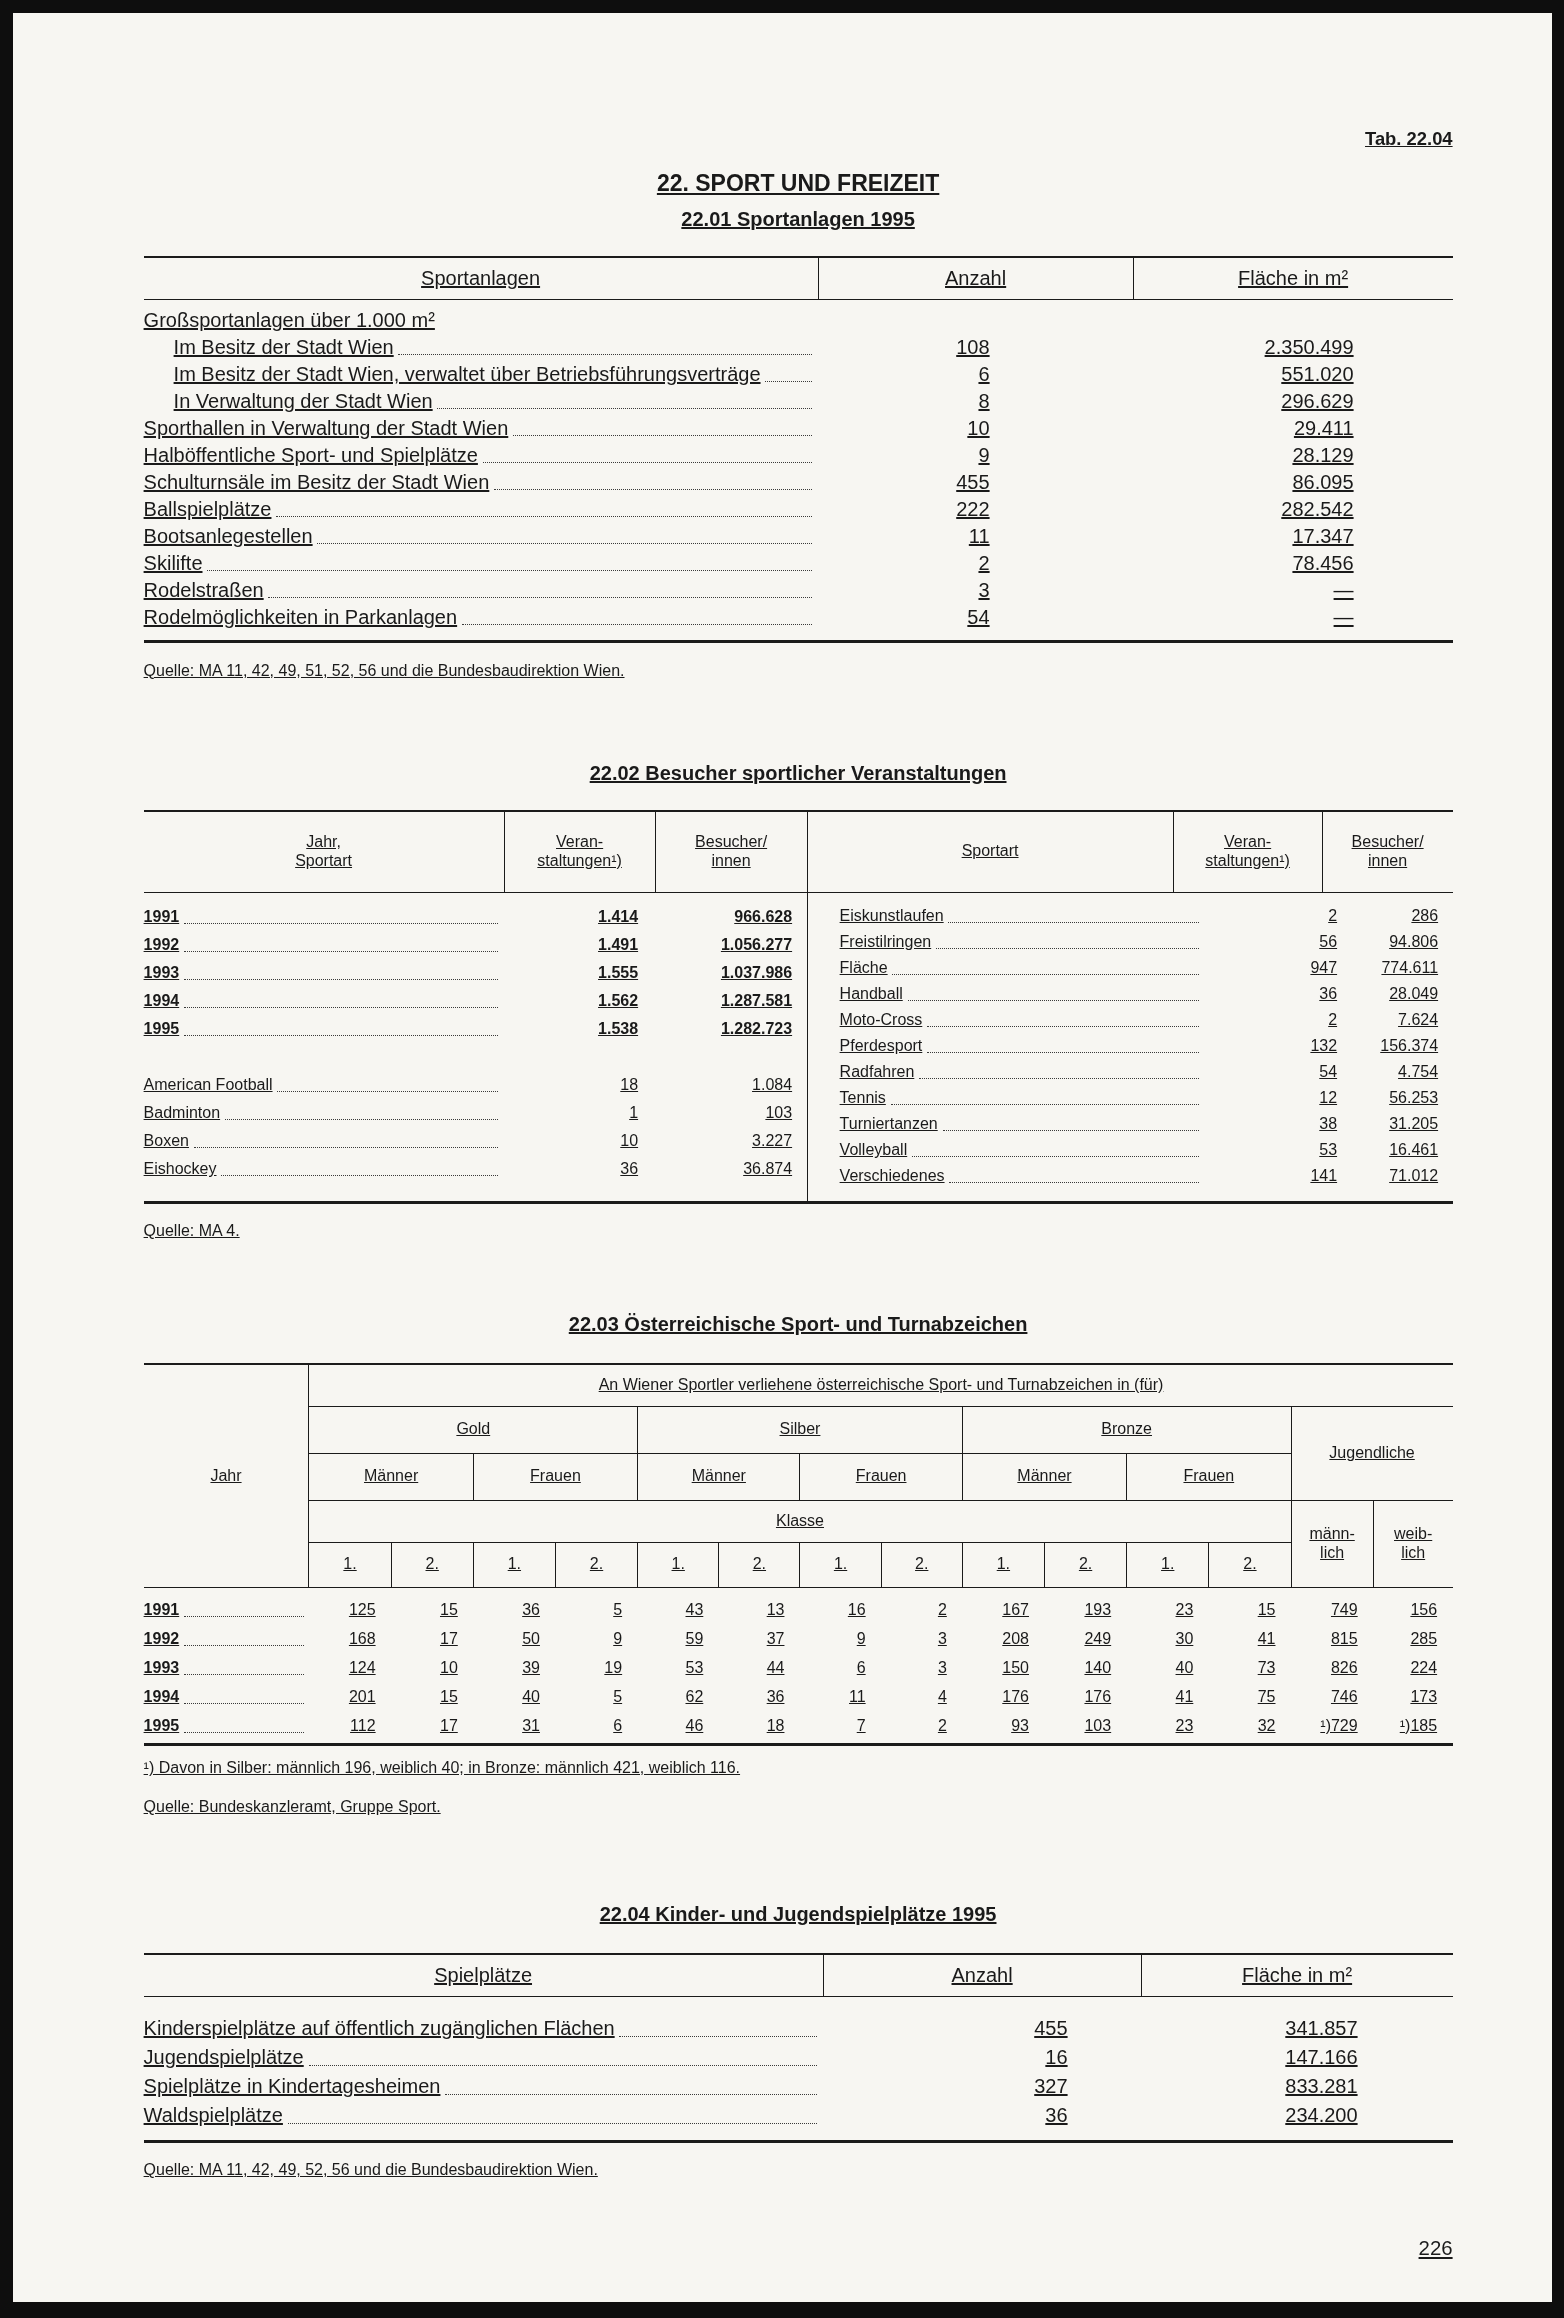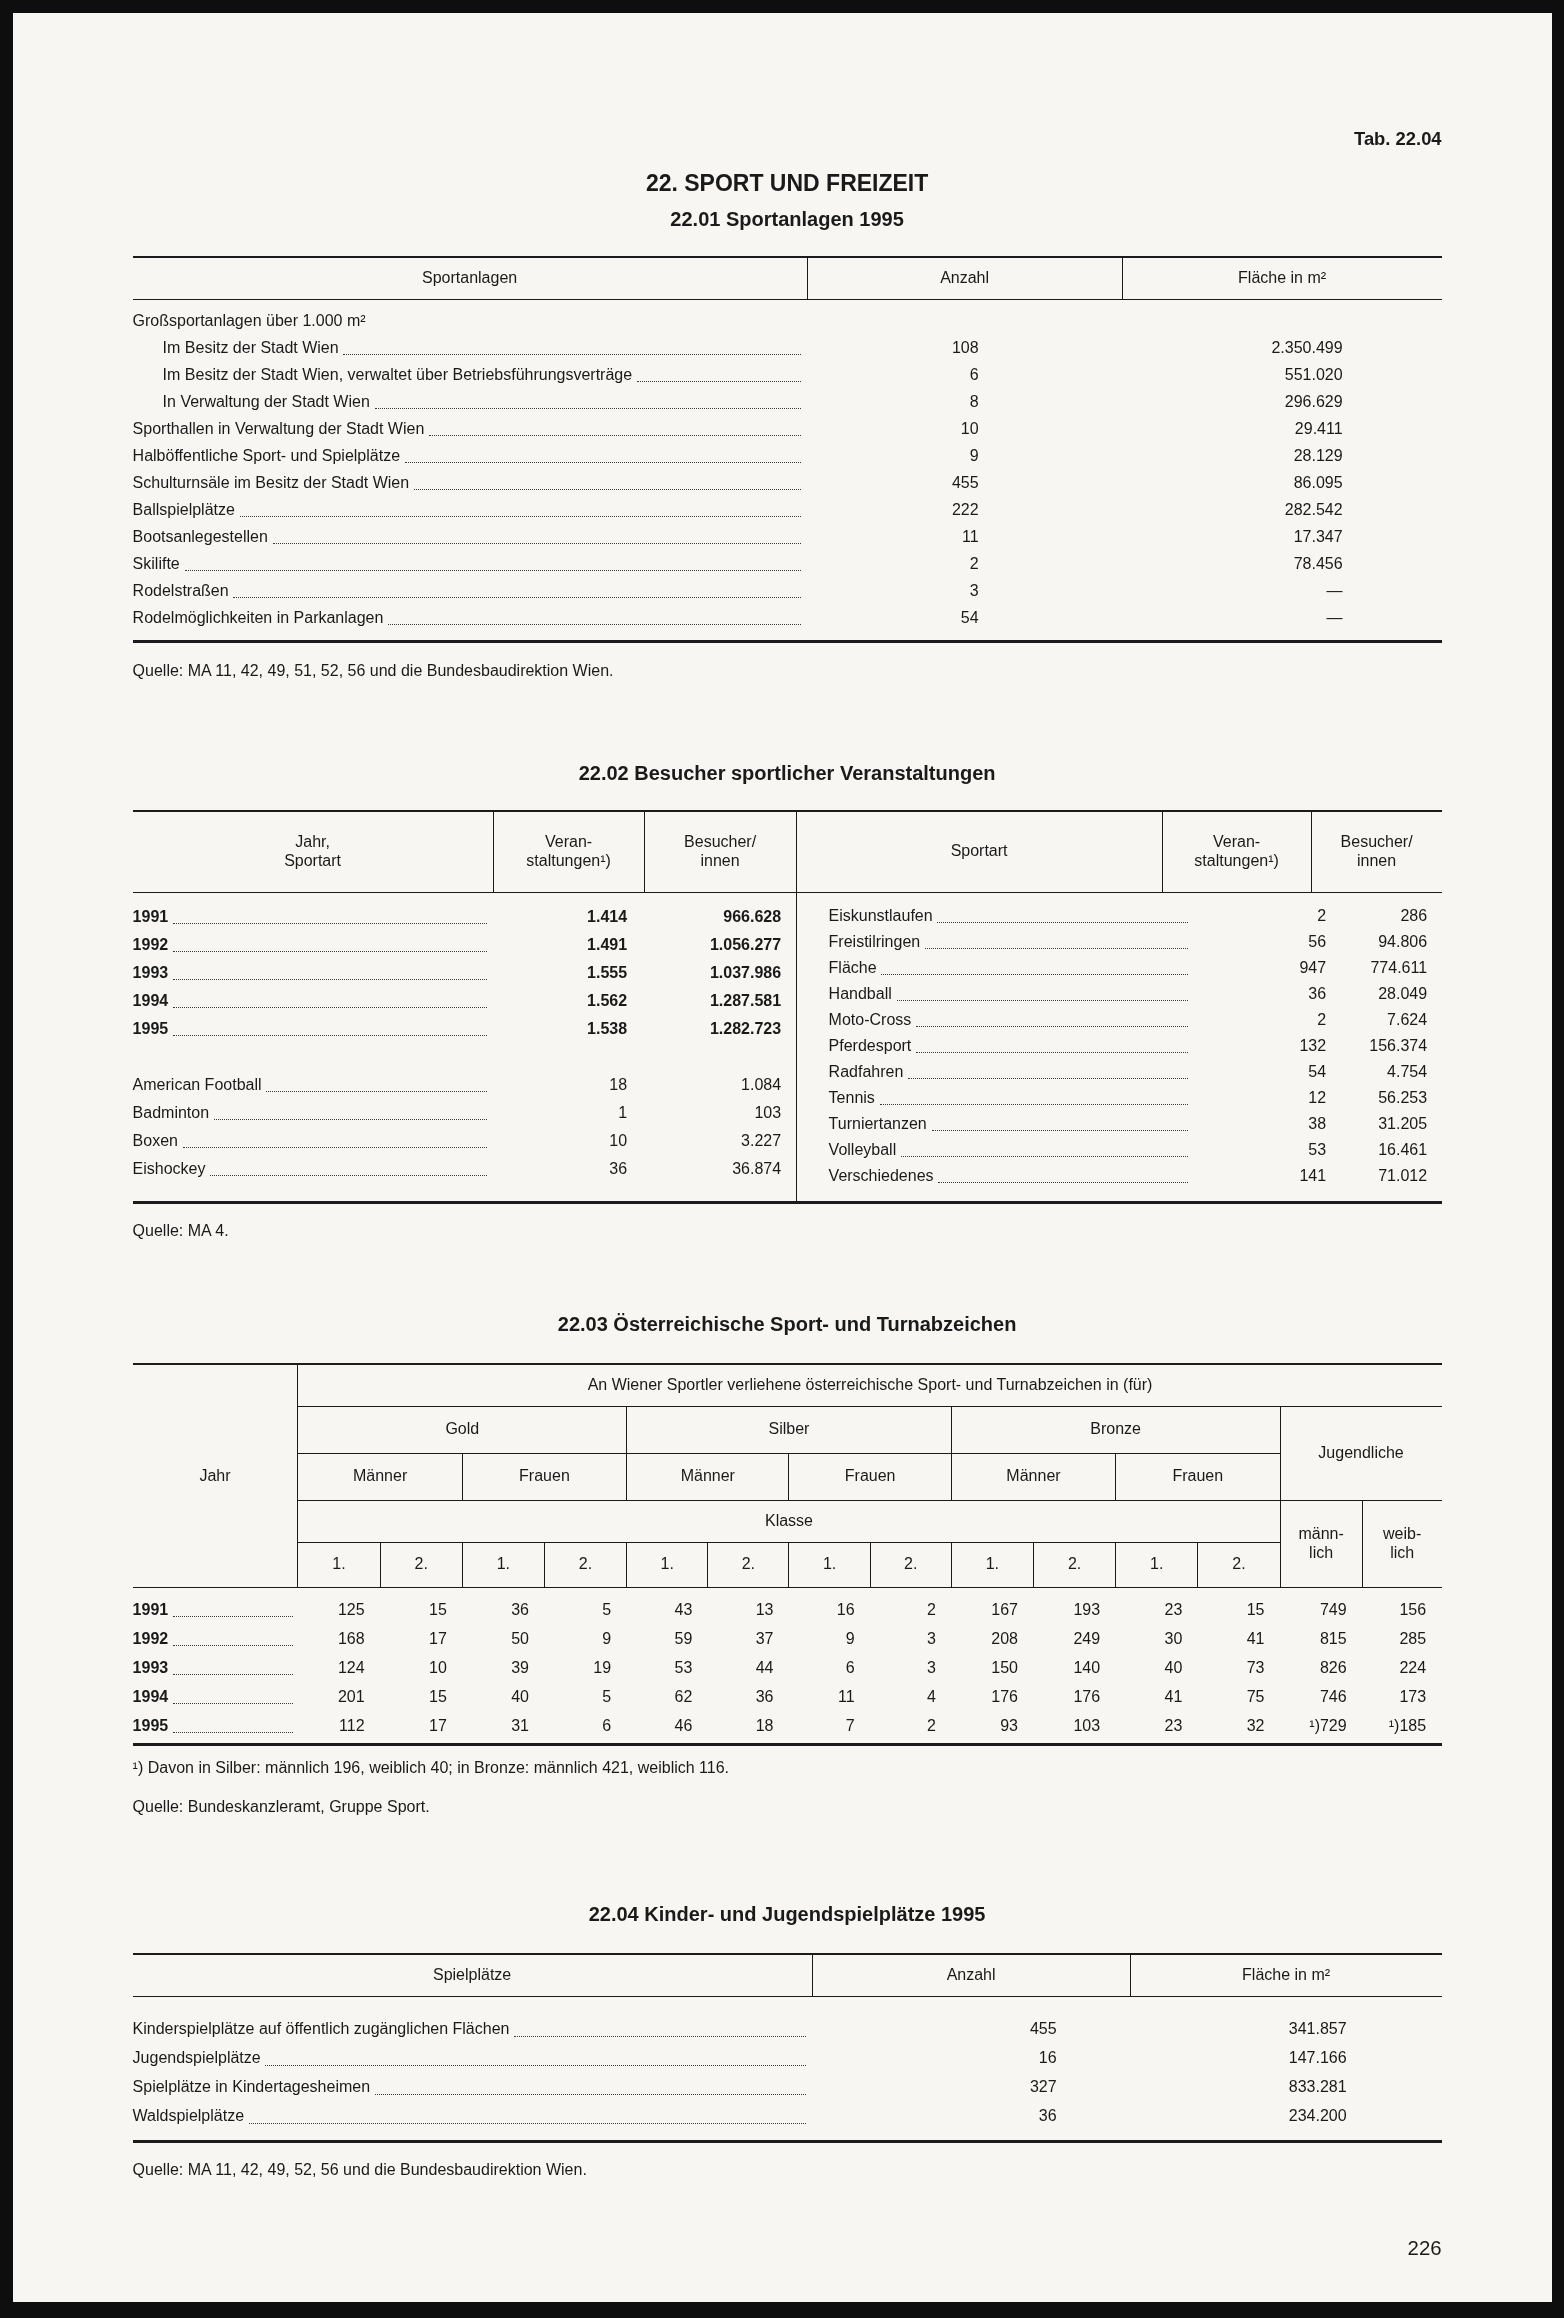--- a/index.html
+++ b/index.html
@@ -11,38 +11,39 @@
     color: #1a1a1a;
   }
   .page {
     position: absolute;
     left: 12.6px; top: 12.6px; right: 12.6px; bottom: 17.5px;
     background: #f7f6f2;
     overflow: hidden;
   }
   .content {
     position: absolute;
-    left: 120px; top: 0;
+    left: 131px; top: 0;
     width: 1309px;
+    text-decoration: underline;
   }
   .tab-label { text-align: right; font-weight: bold; font-size: 18.4px; padding-top: 115px; }
   h1.chapter { text-align: center; font-size: 23px; font-weight: bold; margin-top: 20.4px; }
   h2.section { text-align: center; font-size: 20px; font-weight: bold; }
   #t1-title { margin-top: 10.7px; margin-bottom: 25px; }
   #t2-title { margin-top: 82px; margin-bottom: 25px; }
   #t3-title { margin-top: 73px; margin-bottom: 27px; }
   #t4-title { margin-top: 87px; margin-bottom: 27px; }
 
   .source { font-size: 16px; margin-top: 18.4px; }
   .footnote { font-size: 16px; margin-top: 12.6px; }
   .footnote + .source { margin-top: 21px; }
   .pagenum { text-align: right; font-size: 20.4px; margin-top: 58px; }
 
   
-  .t-simple { border-top: 2.4px solid #1b1b1b; border-bottom: 3.4px solid #1b1b1b; font-size: 16px; }
+  .t-simple { border-top: 2.4px solid #1b1b1b; border-bottom: 3.4px solid #1b1b1b; font-size: 20px; }
   .ts-head { display: flex; border-bottom: 1.5px solid #1b1b1b; }
   .ts-head > div { display: flex; align-items: center; justify-content: center; height: 41px; text-align: center; }
   .ts-c2, .ts-c3 { border-left: 1.5px solid #1b1b1b; }
   .t1 .ts-c1 { width: 674px; } .t1 .ts-c2 { width: 315px; } .t1 .ts-c3 { flex: 1; }
   .t4 .ts-c1 { width: 679px; } .t4 .ts-c2 { width: 318px; } .t4 .ts-c3 { flex: 1; }
   .ts-body { padding: 7.8px 0 8.7px; }
   .t4 .ts-body { padding: 17.5px 0 9.7px; }
   .ts-row { display: flex; height: 27px; }
   .t4 .ts-row { height: 29px; }
   .ts-row .lab { display: flex; min-width: 0; }

